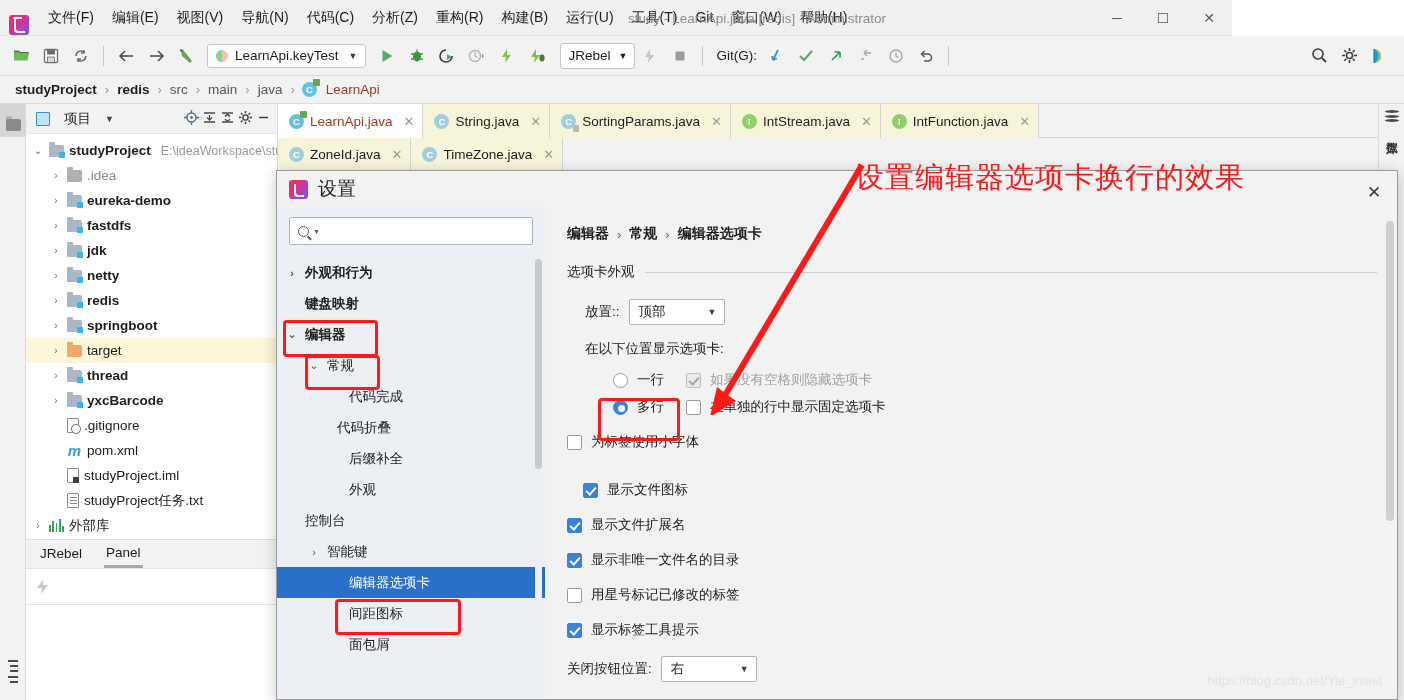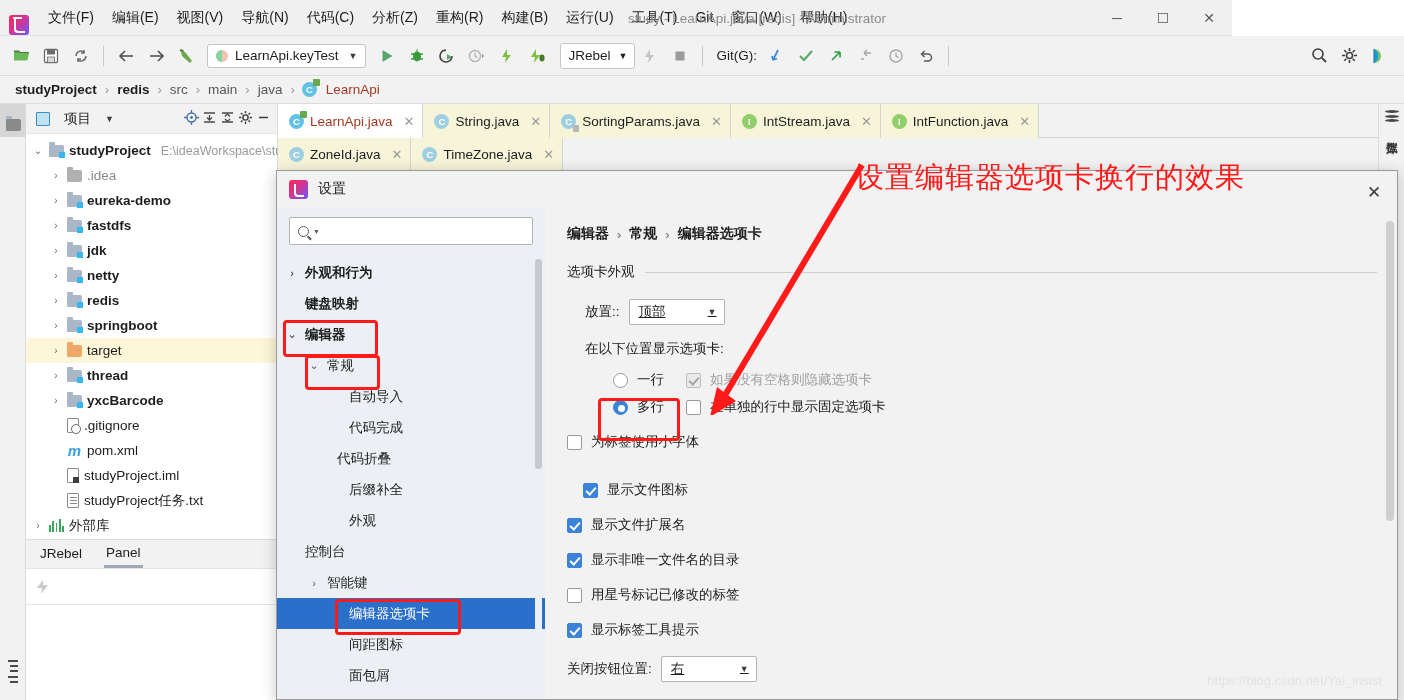--- a/index.html
+++ b/index.html
@@ -216,21 +216,21 @@
     background:#f2f2f2;
   }
   .dlg-logo {
     width:19px; height:19px; border-radius:3px; flex:none; position:relative;
     background:linear-gradient(135deg,#fe2857 0%,#d9338a 42%,#6b57ff 100%);
   }
   .dlg-logo::after{
     content:""; position:absolute; left:5px; top:4px; width:8px; height:11px;
     border-left:2px solid #fff; border-bottom:2px solid #fff; border-bottom-left-radius:4px;
   }
-  .dlg-title-text { font-size:14px; }
+  .dlg-title-text { font-size:19px; }
   .dlg-close {
     position:absolute; right:4px; top:4px; width:38px; height:34px;
     display:flex; align-items:center; justify-content:center; font-size:17px; color:#3d3d3d;
   }
   .dlg-body { position:absolute; left:0; top:36px; right:0; bottom:0; display:flex; }
 
   .dlg-left { width:268px; background:#eceff3; position:relative; padding:10px 0 0 0; }
   .searchbox {
     margin:0 12px 12px 12px; height:28px; background:#fff; border:1px solid #b4b4b4;
     border-radius:2px; display:flex; align-items:center; padding:0 8px; gap:5px;
@@ -257,21 +257,21 @@
   .bc { display:flex; align-items:center; gap:8px; font-size:14px; font-weight:bold; margin-bottom:20px;}
   .bc .sep { color:#6a6a6a; font-weight:normal; font-size:13px;}
   .group-title { display:flex; align-items:center; gap:10px; margin-bottom:18px; }
   .group-title .t { font-size:13.5px; white-space:nowrap; }
   .group-title .line { flex:1; height:1px; background:#cfcfcf; }
   .row { display:flex; align-items:center; gap:9px; margin-bottom:15px; }
   .row-label { font-size:13.5px; }
   .combo {
     height:26px; min-width:96px; background:#fff; border:1px solid #b4b4b4; border-radius:2px;
     display:flex; align-items:center; justify-content:space-between; padding:0 7px 0 9px;
-    font-size:13.5px; gap:0;text-decoration:underline;
+    font-size:13.5px; gap:0;
   }
   .combo .cv { color:#1d1d1d; }
   .combo .cc { font-size:9px; color:#3d3d3d; }
   .radio {
     width:15px; height:15px; border-radius:50%; border:1.5px solid #9a9a9a; background:#fff;
     flex:none; position:relative;
   }
   .radio.on { border-color:#3b83d8; background:#3b83d8; }
   .radio.on::after {
     content:""; position:absolute; left:4px; top:4px; width:7px; height:7px;
@@ -761,24 +761,20 @@
             <div class="snode bold" style="padding-left: 8px;">
               <span class="sarrow">⌄</span>
               <span>编辑器</span>
             </div>
             <div class="snode" style="padding-left: 30px;">
               <span class="sarrow">⌄</span>
               <span>常规</span>
             </div>
             <div class="snode" style="padding-left: 52px;">
               <span class="sarrow none"></span>
-              <span>自动导入</span>
-            </div>
-            <div class="snode" style="padding-left: 52px;">
-              <span class="sarrow none"></span>
               <span>代码完成</span>
             </div>
             <div class="snode" style="padding-left: 40px;">
               <span class="sarrow none"></span>
               <span>代码折叠</span>
             </div>
             <div class="snode" style="padding-left: 52px;">
               <span class="sarrow none"></span>
               <span>后缀补全</span>
             </div>

